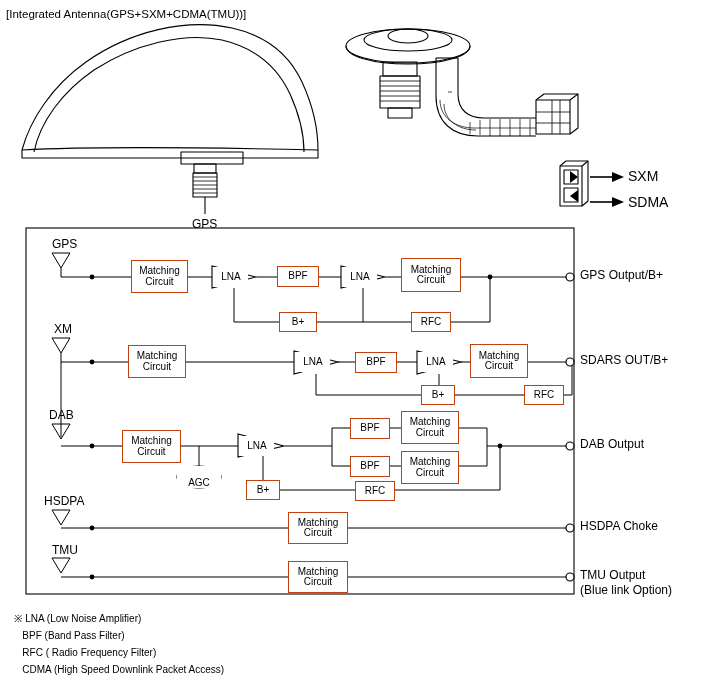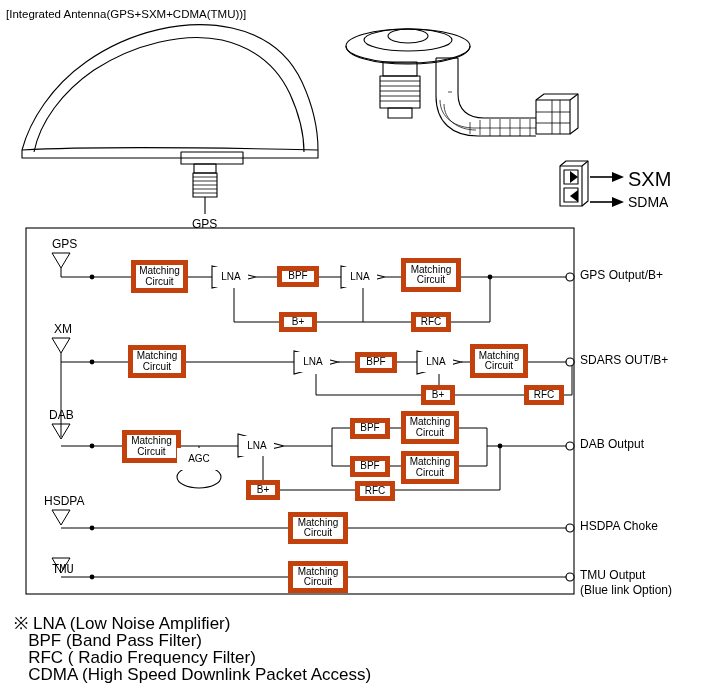--- a/index.html
+++ b/index.html
@@ -2,22 +2,22 @@
 <html><head>
 <meta charset="utf-8">
 <style>
   html,body{margin:0;padding:0;background:#ffffff;}
   body{width:701px;height:700px;position:relative;font-family:"Liberation Sans",sans-serif;color:#000;}
   .abs{position:absolute;}
   .ttl{left:6px;top:8px;font-size:11.5px;white-space:nowrap;}
   svg{display:block;}
   #art{position:absolute;left:0;top:0;width:701px;height:700px;pointer-events:none;}
   .lbl{position:absolute;font-size:12px;white-space:nowrap;line-height:1.15;}
-  .blk{position:absolute;border:5px solid #c2410c;background:#fff;display:flex;align-items:center;justify-content:center;text-align:center;font-size:10px;line-height:1.05;box-sizing:border-box;}
-  .note{position:absolute;font-size:17px;line-height:1.38;white-space:pre;}
+  .blk{position:absolute;border:1px solid #c2410c;background:#fff;display:flex;align-items:center;justify-content:center;text-align:center;font-size:10px;line-height:1.05;box-sizing:border-box;}
+  .note{position:absolute;font-size:10px;line-height:1.38;white-space:pre;}
 </style>
 </head>
 <body>
 
 <div class="abs ttl">[Integrated Antenna(GPS+SXM+CDMA(TMU))]</div>
 
 <svg id="art" viewBox="0 0 701 700">
   <g fill="none" stroke="#000" stroke-width="1.1" stroke-linejoin="round">
 
     <path d="M22,158 L22,150 C30,120 52,86 86,62 C130,31 186,18 232,28 C268,36 290,56 302,82
@@ -199,31 +199,31 @@
     <polygon points="417,351 417,374 461,362"></polygon>
     <polygon points="238,434 238,457 284,446"></polygon>
     <ellipse cx="199" cy="477" rx="22" ry="11"></ellipse>
   </g>
 </svg>
 
 <div class="lbl" style="left:52px;top:238px;">GPS</div>
 <div class="lbl" style="left:54px;top:323px;">XM</div>
 <div class="lbl" style="left:49px;top:409px;">DAB</div>
 <div class="lbl" style="left:44px;top:495px;">HSDPA</div>
-<div class="lbl" style="left:52px;top:564px;font-family:Liberation Mono, monospace;">TMU</div>
+<div class="lbl" style="left:52px;top:544px;">TMU</div>
 
 <div class="lbl" style="left:580px;top:269px;text-align:center;">GPS Output/B+</div>
 <div class="lbl" style="left:580px;top:354px;">SDARS OUT/B+</div>
 <div class="lbl" style="left:580px;top:438px;">DAB Output</div>
 <div class="lbl" style="left:580px;top:520px;">HSDPA Choke</div>
 <div class="lbl" style="left:580px;top:569px;">TMU Output</div>
 <div class="lbl" style="left:580px;top:584px;">(Blue link Option)</div>
 
 <div class="lbl" style="left:192px;top:218px;">GPS</div>
-<div class="lbl" style="left:628px;top:168px;font-size:20px;">SXM</div>
+<div class="lbl" style="left:628px;top:168px;font-size:14px;">SXM</div>
 <div class="lbl" style="left:628px;top:194px;font-size:14px;">SDMA</div>
 
 <div class="blk" style="left:131px;top:260px;width:57px;height:33px;">
     <span style="white-space:pre-line">Matching
 Circuit</span>
   </div>
 <div class="blk" style="left:214px;top:267px;width:34px;height:20px;border:none;">
     <span>LNA</span>
   </div>
 <div class="blk" style="left:277px;top:266px;width:42px;height:21px;">
@@ -264,21 +264,21 @@
     <span>B+</span>
   </div>
 <div class="blk" style="left:524px;top:385px;width:40px;height:20px;">
     <span>RFC</span>
   </div>
 
 <div class="blk" style="left:122px;top:430px;width:59px;height:33px;">
     <span style="white-space:pre-line">Matching
 Circuit</span>
   </div>
-<div class="blk" style="left:177px;top:448px;width:44px;height:22px;border:none;">
+<div class="blk" style="left:177px;top:466px;width:44px;height:22px;border:none;align-items:flex-end;">
     <span>AGC</span>
   </div>
 <div class="blk" style="left:240px;top:436px;width:34px;height:20px;border:none;">
     <span>LNA</span>
   </div>
 <div class="blk" style="left:350px;top:418px;width:40px;height:21px;">
     <span>BPF</span>
   </div>
 <div class="blk" style="left:401px;top:411px;width:58px;height:33px;">
     <span style="white-space:pre-line">Matching

